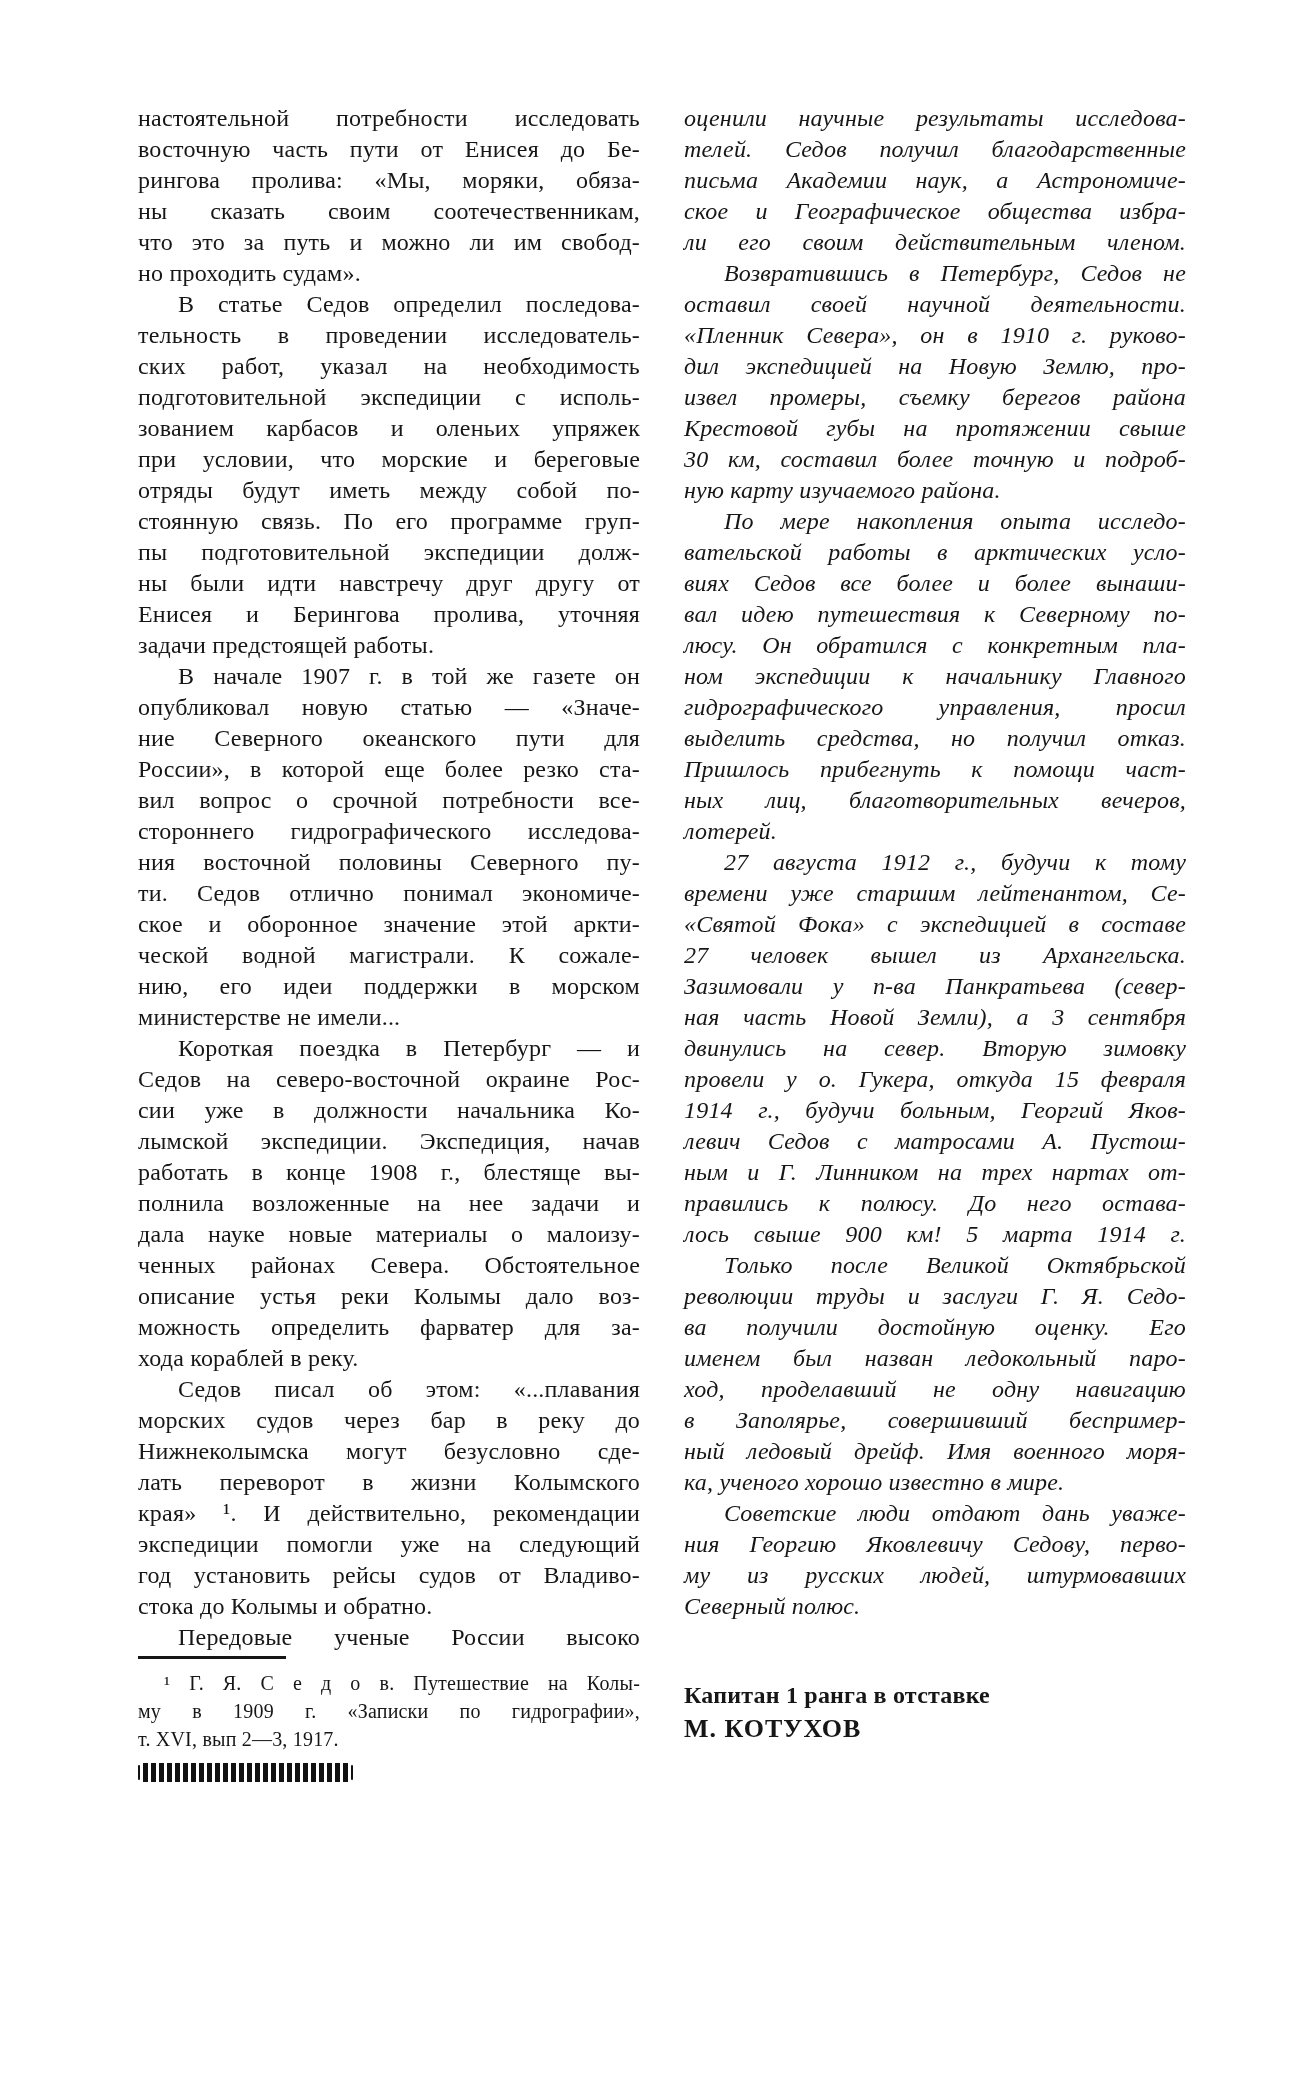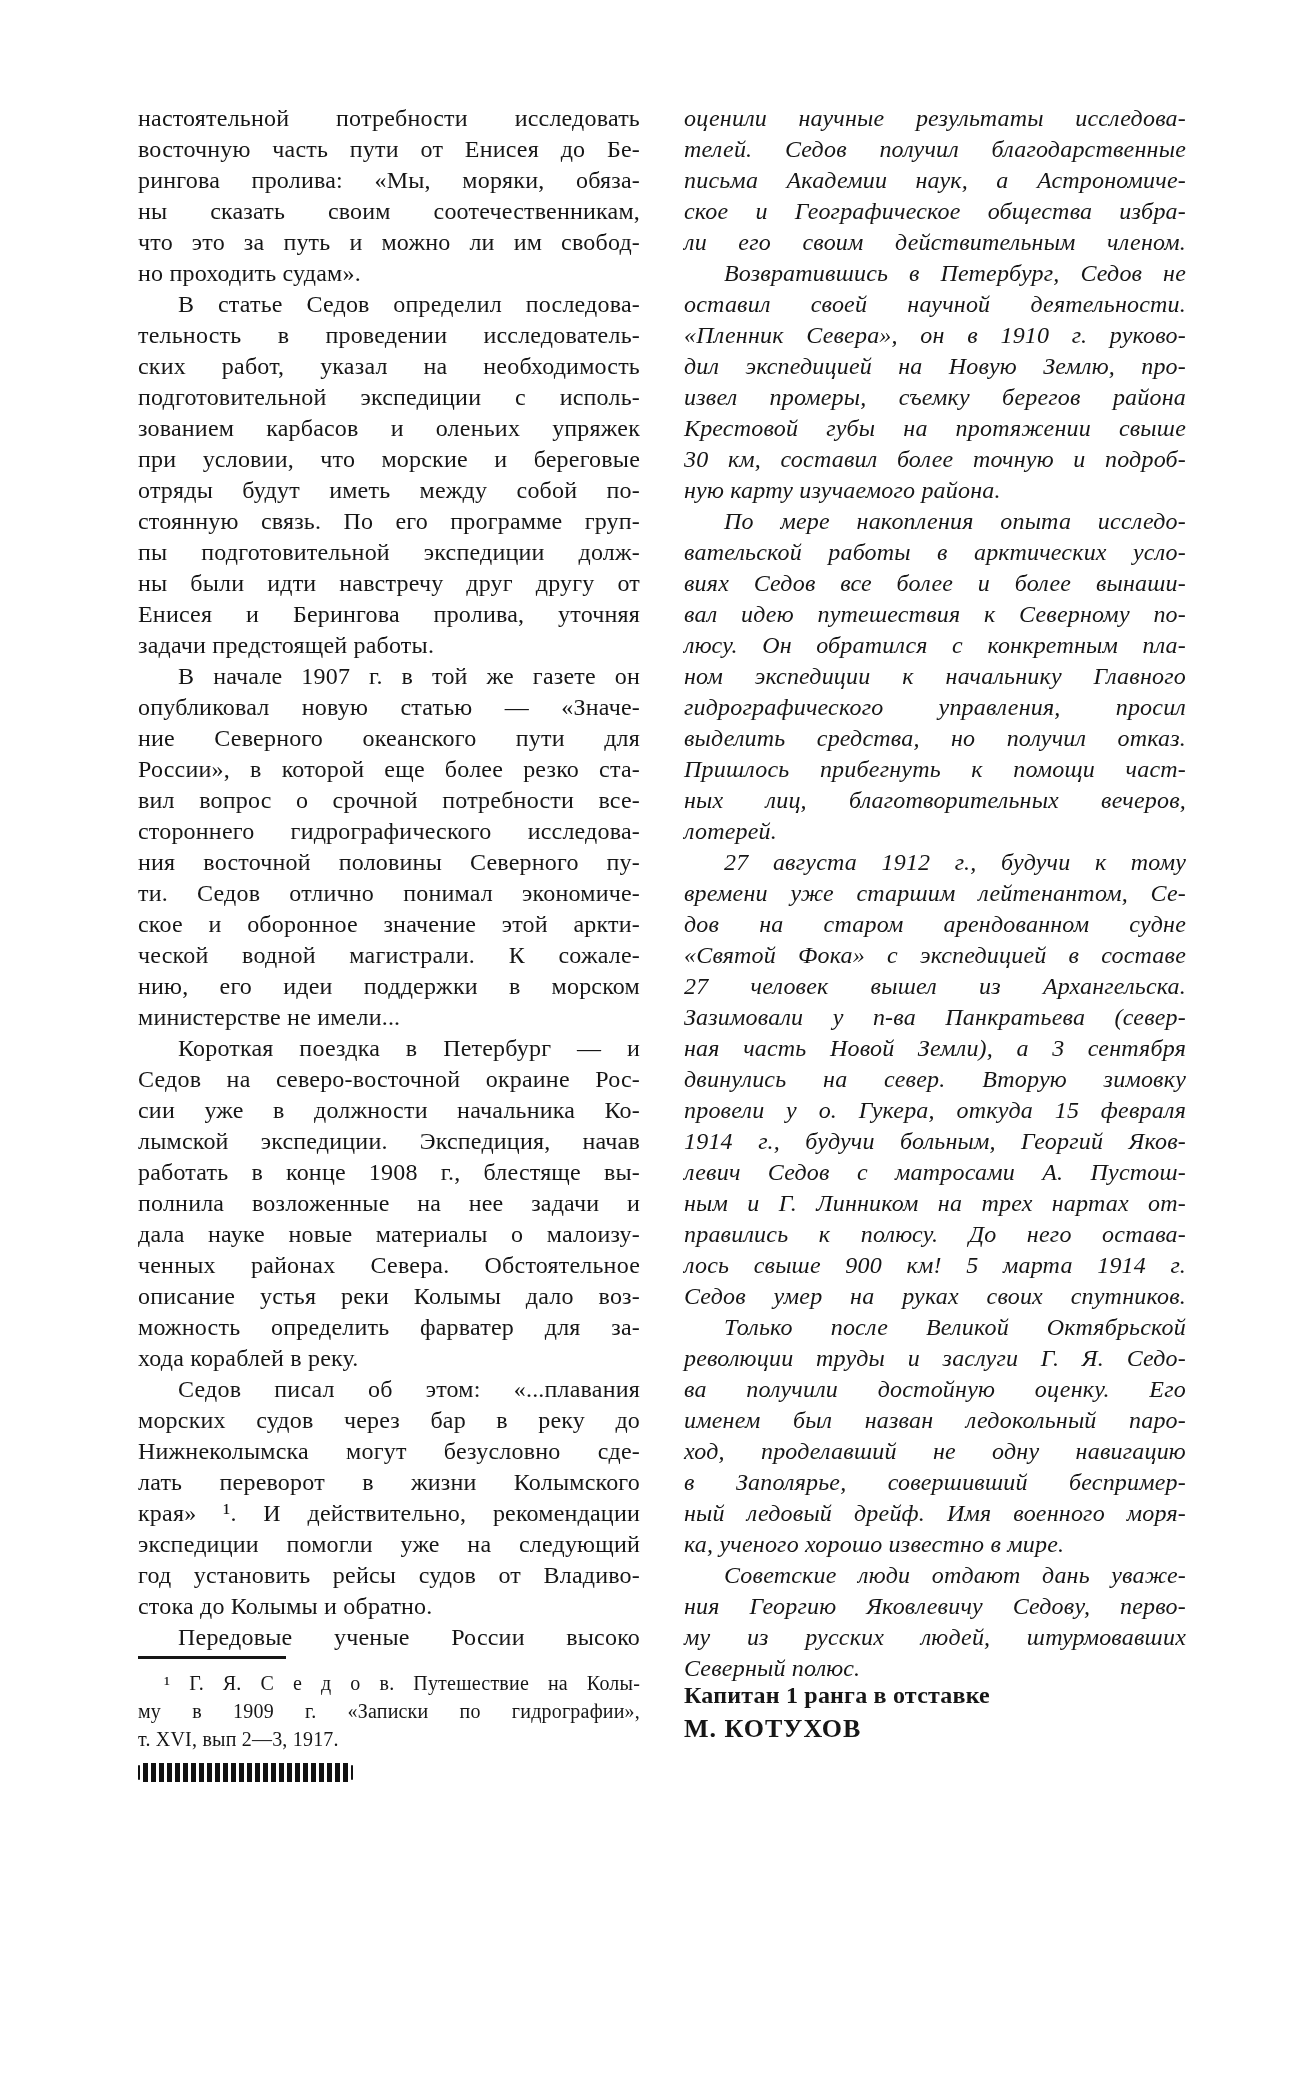--- a/index.html
+++ b/index.html
@@ -168,33 +168,31 @@
       <div class="line">вал идею путешествия к Северному по-</div>
       <div class="line">люсу. Он обратился с конкретным пла-</div>
       <div class="line">ном экспедиции к начальнику Главного</div>
       <div class="line">гидрографического управления, просил</div>
       <div class="line">выделить средства, но получил отказ.</div>
       <div class="line">Пришлось прибегнуть к помощи част-</div>
       <div class="line">ных лиц, благотворительных вечеров,</div>
       <div class="line e">лотерей.</div>
       <div class="line p">27 августа 1912 г., будучи к тому</div>
       <div class="line">времени уже старшим лейтенантом, Се-</div>
-      <div class="line">дов на старом арендованном судне</div>
       <div class="line">«Святой Фока» с экспедицией в составе</div>
       <div class="line">27 человек вышел из Архангельска.</div>
       <div class="line">Зазимовали у п-ва Панкратьева (север-</div>
       <div class="line">ная часть Новой Земли), а 3 сентября</div>
       <div class="line">двинулись на север. Вторую зимовку</div>
       <div class="line">провели у о. Гукера, откуда 15 февраля</div>
       <div class="line">1914 г., будучи больным, Георгий Яков-</div>
       <div class="line">левич Седов с матросами А. Пустош-</div>
       <div class="line">ным и Г. Линником на трех нартах от-</div>
       <div class="line">правились к полюсу. До него остава-</div>
       <div class="line">лось свыше 900 км! 5 марта 1914 г.</div>
-      <div class="line">Седов умер на руках своих спутников.</div>
       <div class="line p">Только после Великой Октябрьской</div>
       <div class="line">революции труды и заслуги Г. Я. Седо-</div>
       <div class="line">ва получили достойную оценку. Его</div>
       <div class="line">именем был назван ледокольный паро-</div>
       <div class="line">ход, проделавший не одну навигацию</div>
       <div class="line">в Заполярье, совершивший беспример-</div>
       <div class="line">ный ледовый дрейф. Имя военного моря-</div>
       <div class="line e">ка, ученого хорошо известно в мире.</div>
       <div class="line p">Советские люди отдают дань уваже-</div>
       <div class="line">ния Георгию Яковлевичу Седову, перво-</div>

